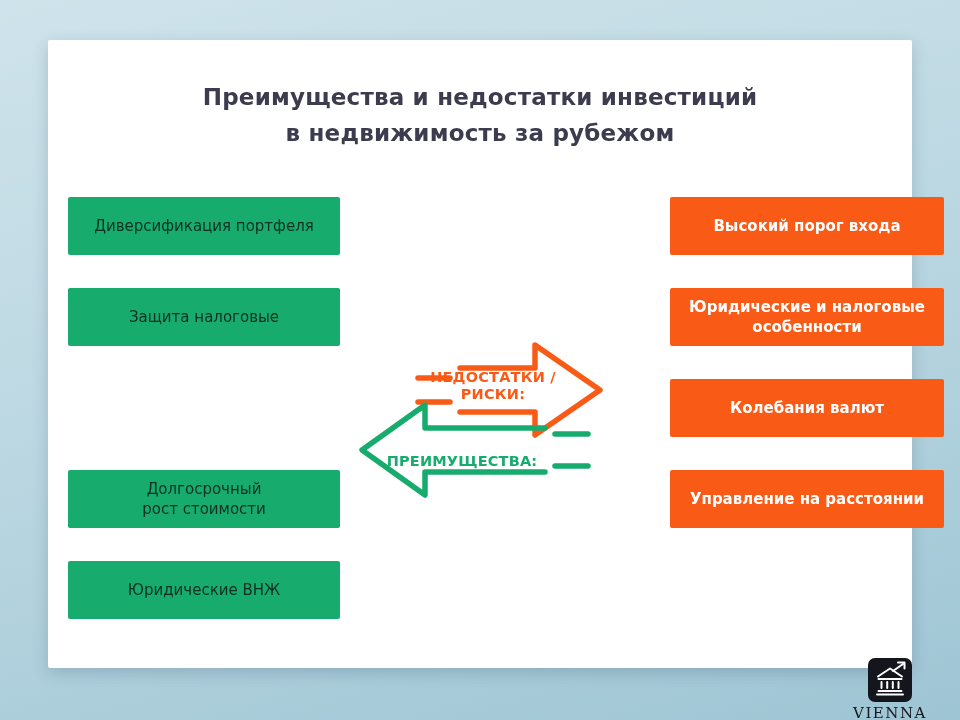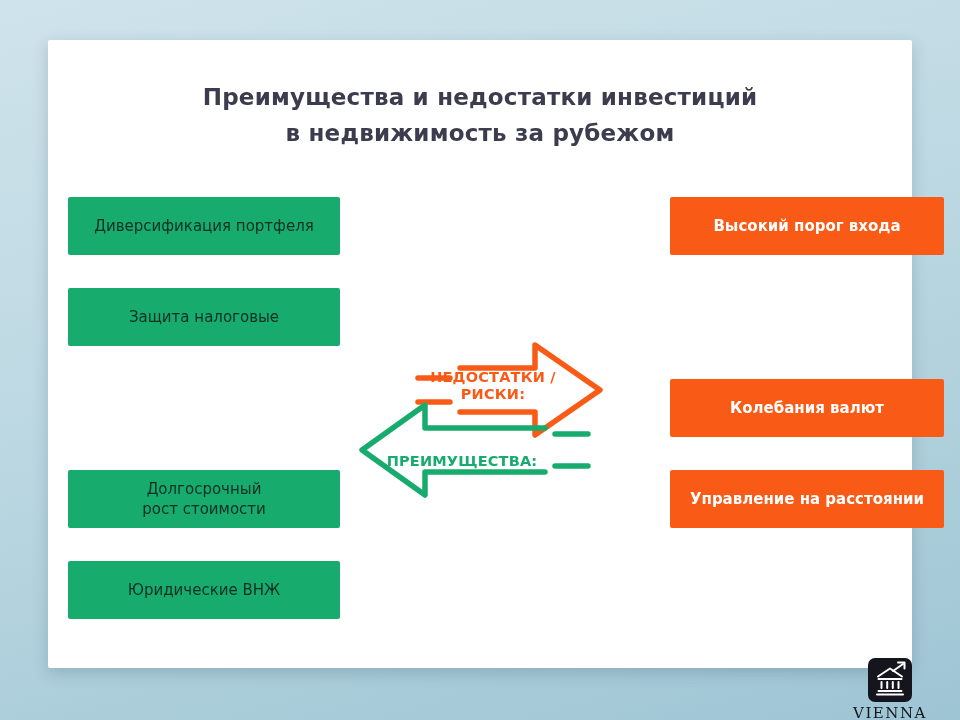--- a/index.html
+++ b/index.html
@@ -55,20 +55,22 @@
     <div>в недвижимость за рубежом</div>
   </div>
 
   <div class="box green r1">Диверсификация портфеля</div>
   <div class="box green r2">Защита налоговые</div>
   <div class="box green r4">Долгосрочный
 рост стоимости</div>
   <div class="box green r5">Юридические ВНЖ</div>
 
   <div class="box orange r1">Высокий порог входа</div>
+  <div class="box orange r2">Юридические и налоговые
+особенности</div>
   <div class="box orange r3">Колебания валют</div>
   <div class="box orange r4">Управление на расстоянии</div>
 
   <svg class="arrows-svg" viewBox="0 0 300 180">
 
     <g fill="none" stroke="#f95b17" stroke-width="5.5" stroke-linejoin="round" stroke-linecap="round">
       <path d="M110 38 H185 V15 L250 60 L185 105 V82 H110"></path>
       <path d="M68 48 H100"></path>
       <path d="M68 72 H100"></path>
     </g>

